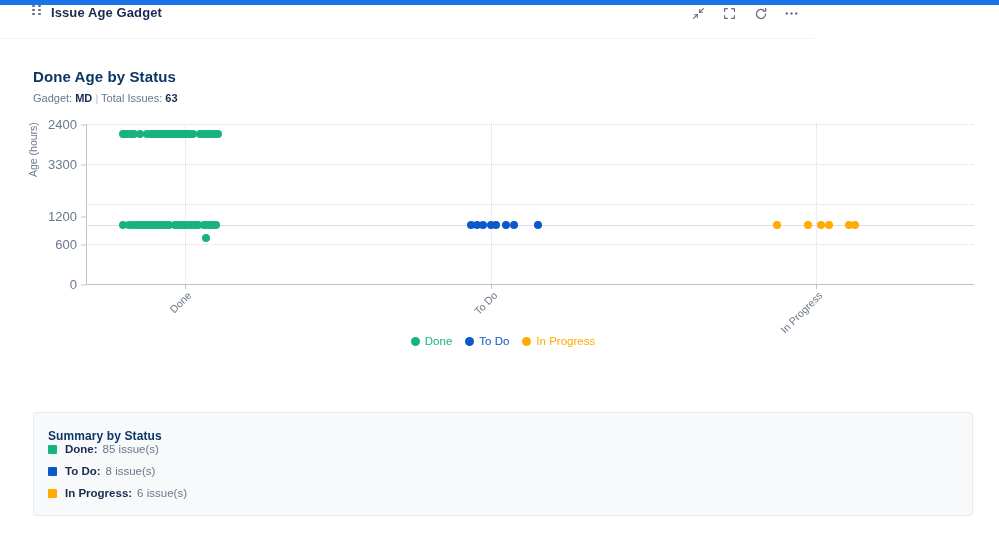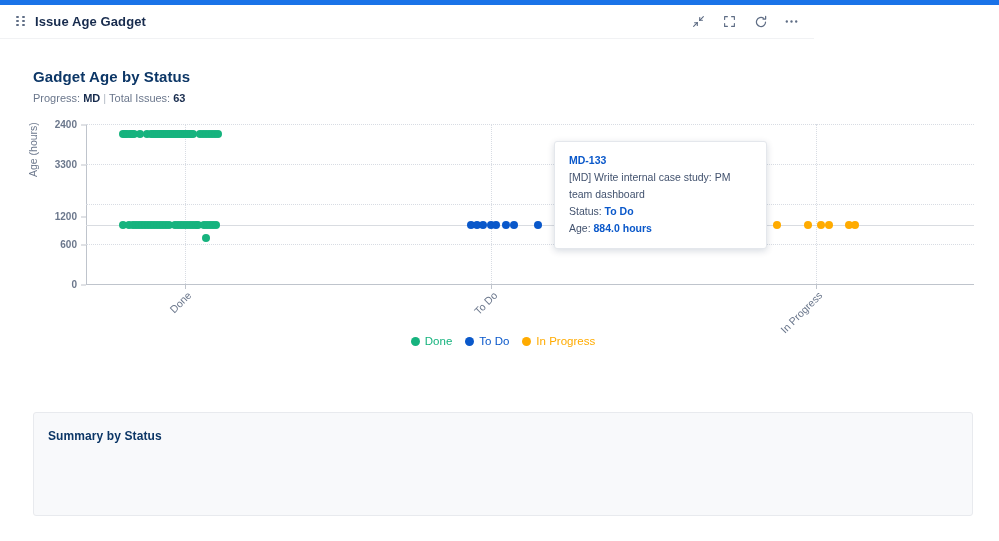--- a/index.html
+++ b/index.html
@@ -15,22 +15,22 @@
   .accent-bar {
     position: absolute; top: 0; left: 0;
     width: 999px; height: 5px;
     background: #1a73e8;
   }
 
   
   .gadget-header {
     position: absolute; top: 5px; left: 0;
     width: 814px; height: 34px;
-    display: flex; align-items: center;
-    padding: 0 14px 0 16px;
+    display: flex; align-items: flex-start;
+    padding: 0 14px 0 32px;
     background: #ffffff;
     border-bottom: 1px solid #f1f2f4;
   }
   .drag-handle {
     width: 10px; height: 12px;
     display: grid;
     grid-template-columns: 3px 3px;
     grid-template-rows: 2px 2px 2px;
     gap: 2px 3px;
     margin-right: 9px;
@@ -82,23 +82,22 @@
     width: 1px; height: 160px; background: #bfc4cc;
   }
   .x-axis-line {
     position: absolute; left: 53px; top: 167px;
     width: 888px; height: 1px; background: #bfc4cc;
   }
   .ytick {
     position: absolute; right: 100%;
     transform: translateY(-50%);
     padding-right: 9px;
-    font-size: 10px; color: #6b778c;
+    font-size: 13px; color: #6b778c;
     white-space: nowrap;
-    font-weight: bold;
   }
   .ytick::after {
     content: ""; position: absolute;
     right: 0; top: 50%; width: 5px; height: 1px;
     background: #bfc4cc;
   }
   .gridline {
     position: absolute; left: 0; width: 100%;
     border-top: 1px dotted #d8dce3;
     height: 0;
@@ -242,24 +241,24 @@
         <circle cx="3" cy="8" r="1.25"></circle>
           <circle cx="8" cy="8" r="1.25"></circle>
           <circle cx="13" cy="8" r="1.25"></circle>
       </svg>
     </span>
   </span>
 </div>
 
 <div class="gadget-body">
 
-  <div class="chart-title">Gadget Age by Status</div>
+  <div class="chart-title">Done Age by Status</div>
 
   <div class="chart-sub">
-    <span>Progress:</span>
+    <span>Gadget:</span>
     <b>MD</b>
     <span class="sep">|</span>
     <span>Total Issues:</span>
     <b>63</b>
   </div>
 
   <div class="chart-wrap">
     <div class="y-axis-label">Age (hours)</div>
     <div class="y-axis-line"></div>
     <div class="x-axis-line"></div>
@@ -361,46 +360,51 @@
       </div>
     <div id="xticks">
         <div class="xtick-mark" style="left: 151.667px;"></div>
         <div class="xtick" style="left: 51.6667px; width: 100px;">Done</div>
         <div class="xtick-mark" style="left: 457.533px;"></div>
         <div class="xtick" style="left: 357.533px; width: 100px;">To Do</div>
         <div class="xtick-mark" style="left: 783.133px;"></div>
         <div class="xtick" style="left: 683.133px; width: 100px;">In Progress</div>
       </div>
 
-    <div class="tooltip">
-      <div class="tt-key">MD-133</div>
-      <div class="tt-desc">[MD] Write internal case study: PM team dashboard</div>
-      <div class="tt-row">
-        <span>Status:</span>
-        <b>To Do</b>
-      </div>
-      <div class="tt-row">
-        <span>Age:</span>
-        <b>884.0 hours</b>
-      </div>
-    </div>
 
     <div class="legend" id="legend">
         <span class="legend-item">
           <span class="legend-swatch" style="background: rgb(22, 179, 126);"></span>
           <span style="color: rgb(22, 179, 126);">Done</span>
         </span>
         <span class="legend-item">
           <span class="legend-swatch" style="background: rgb(10, 88, 202);"></span>
           <span style="color: rgb(10, 88, 202);">To Do</span>
         </span>
         <span class="legend-item">
           <span class="legend-swatch" style="background: rgb(255, 171, 0);"></span>
           <span style="color: rgb(255, 171, 0);">In Progress</span>
         </span>
       </div>
   </div>
 
   <div class="summary">
     <h3>Summary by Status</h3>
+    <div id="summary-rows">
+        <div class="summary-row">
+          <span class="summary-swatch" style="background: rgb(22, 179, 126);"></span>
+          <span class="lbl">Done:</span>
+          <span>85 issue(s)</span>
+        </div>
+        <div class="summary-row">
+          <span class="summary-swatch" style="background: rgb(10, 88, 202);"></span>
+          <span class="lbl">To Do:</span>
+          <span>8 issue(s)</span>
+        </div>
+        <div class="summary-row">
+          <span class="summary-swatch" style="background: rgb(255, 171, 0);"></span>
+          <span class="lbl">In Progress:</span>
+          <span>6 issue(s)</span>
+        </div>
+      </div>
   </div>
 
 </div>
 
 </body></html>

